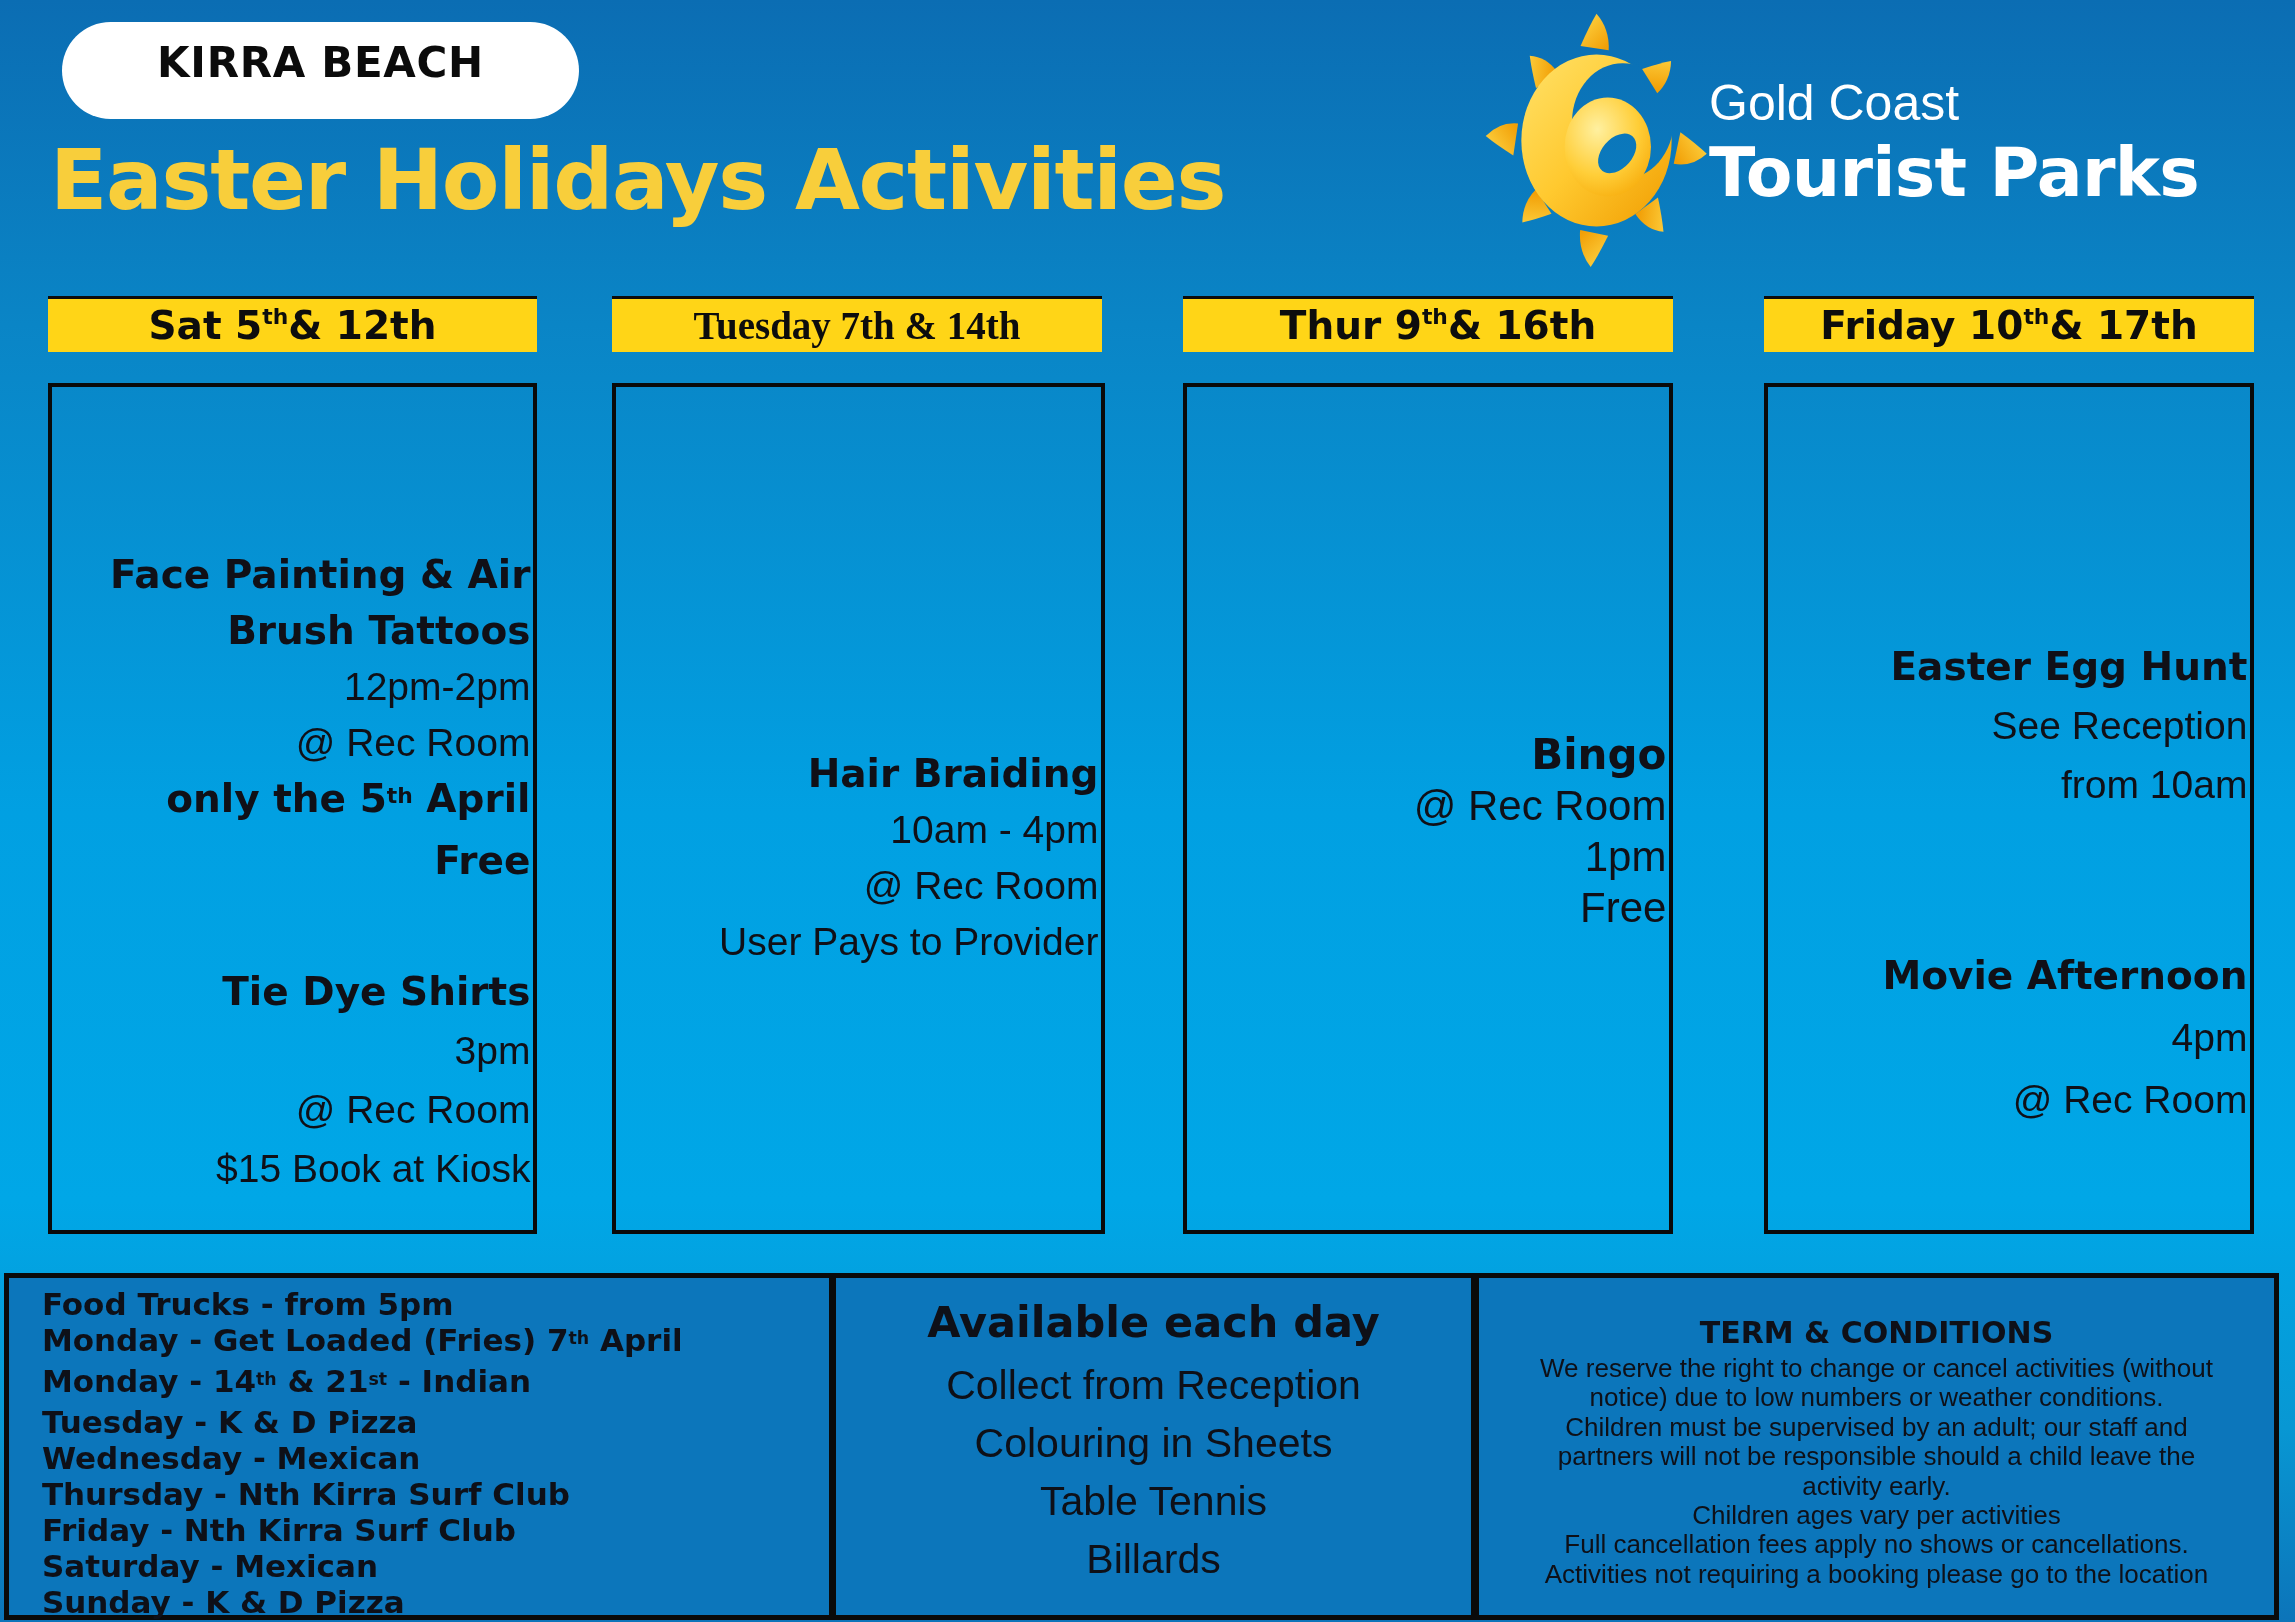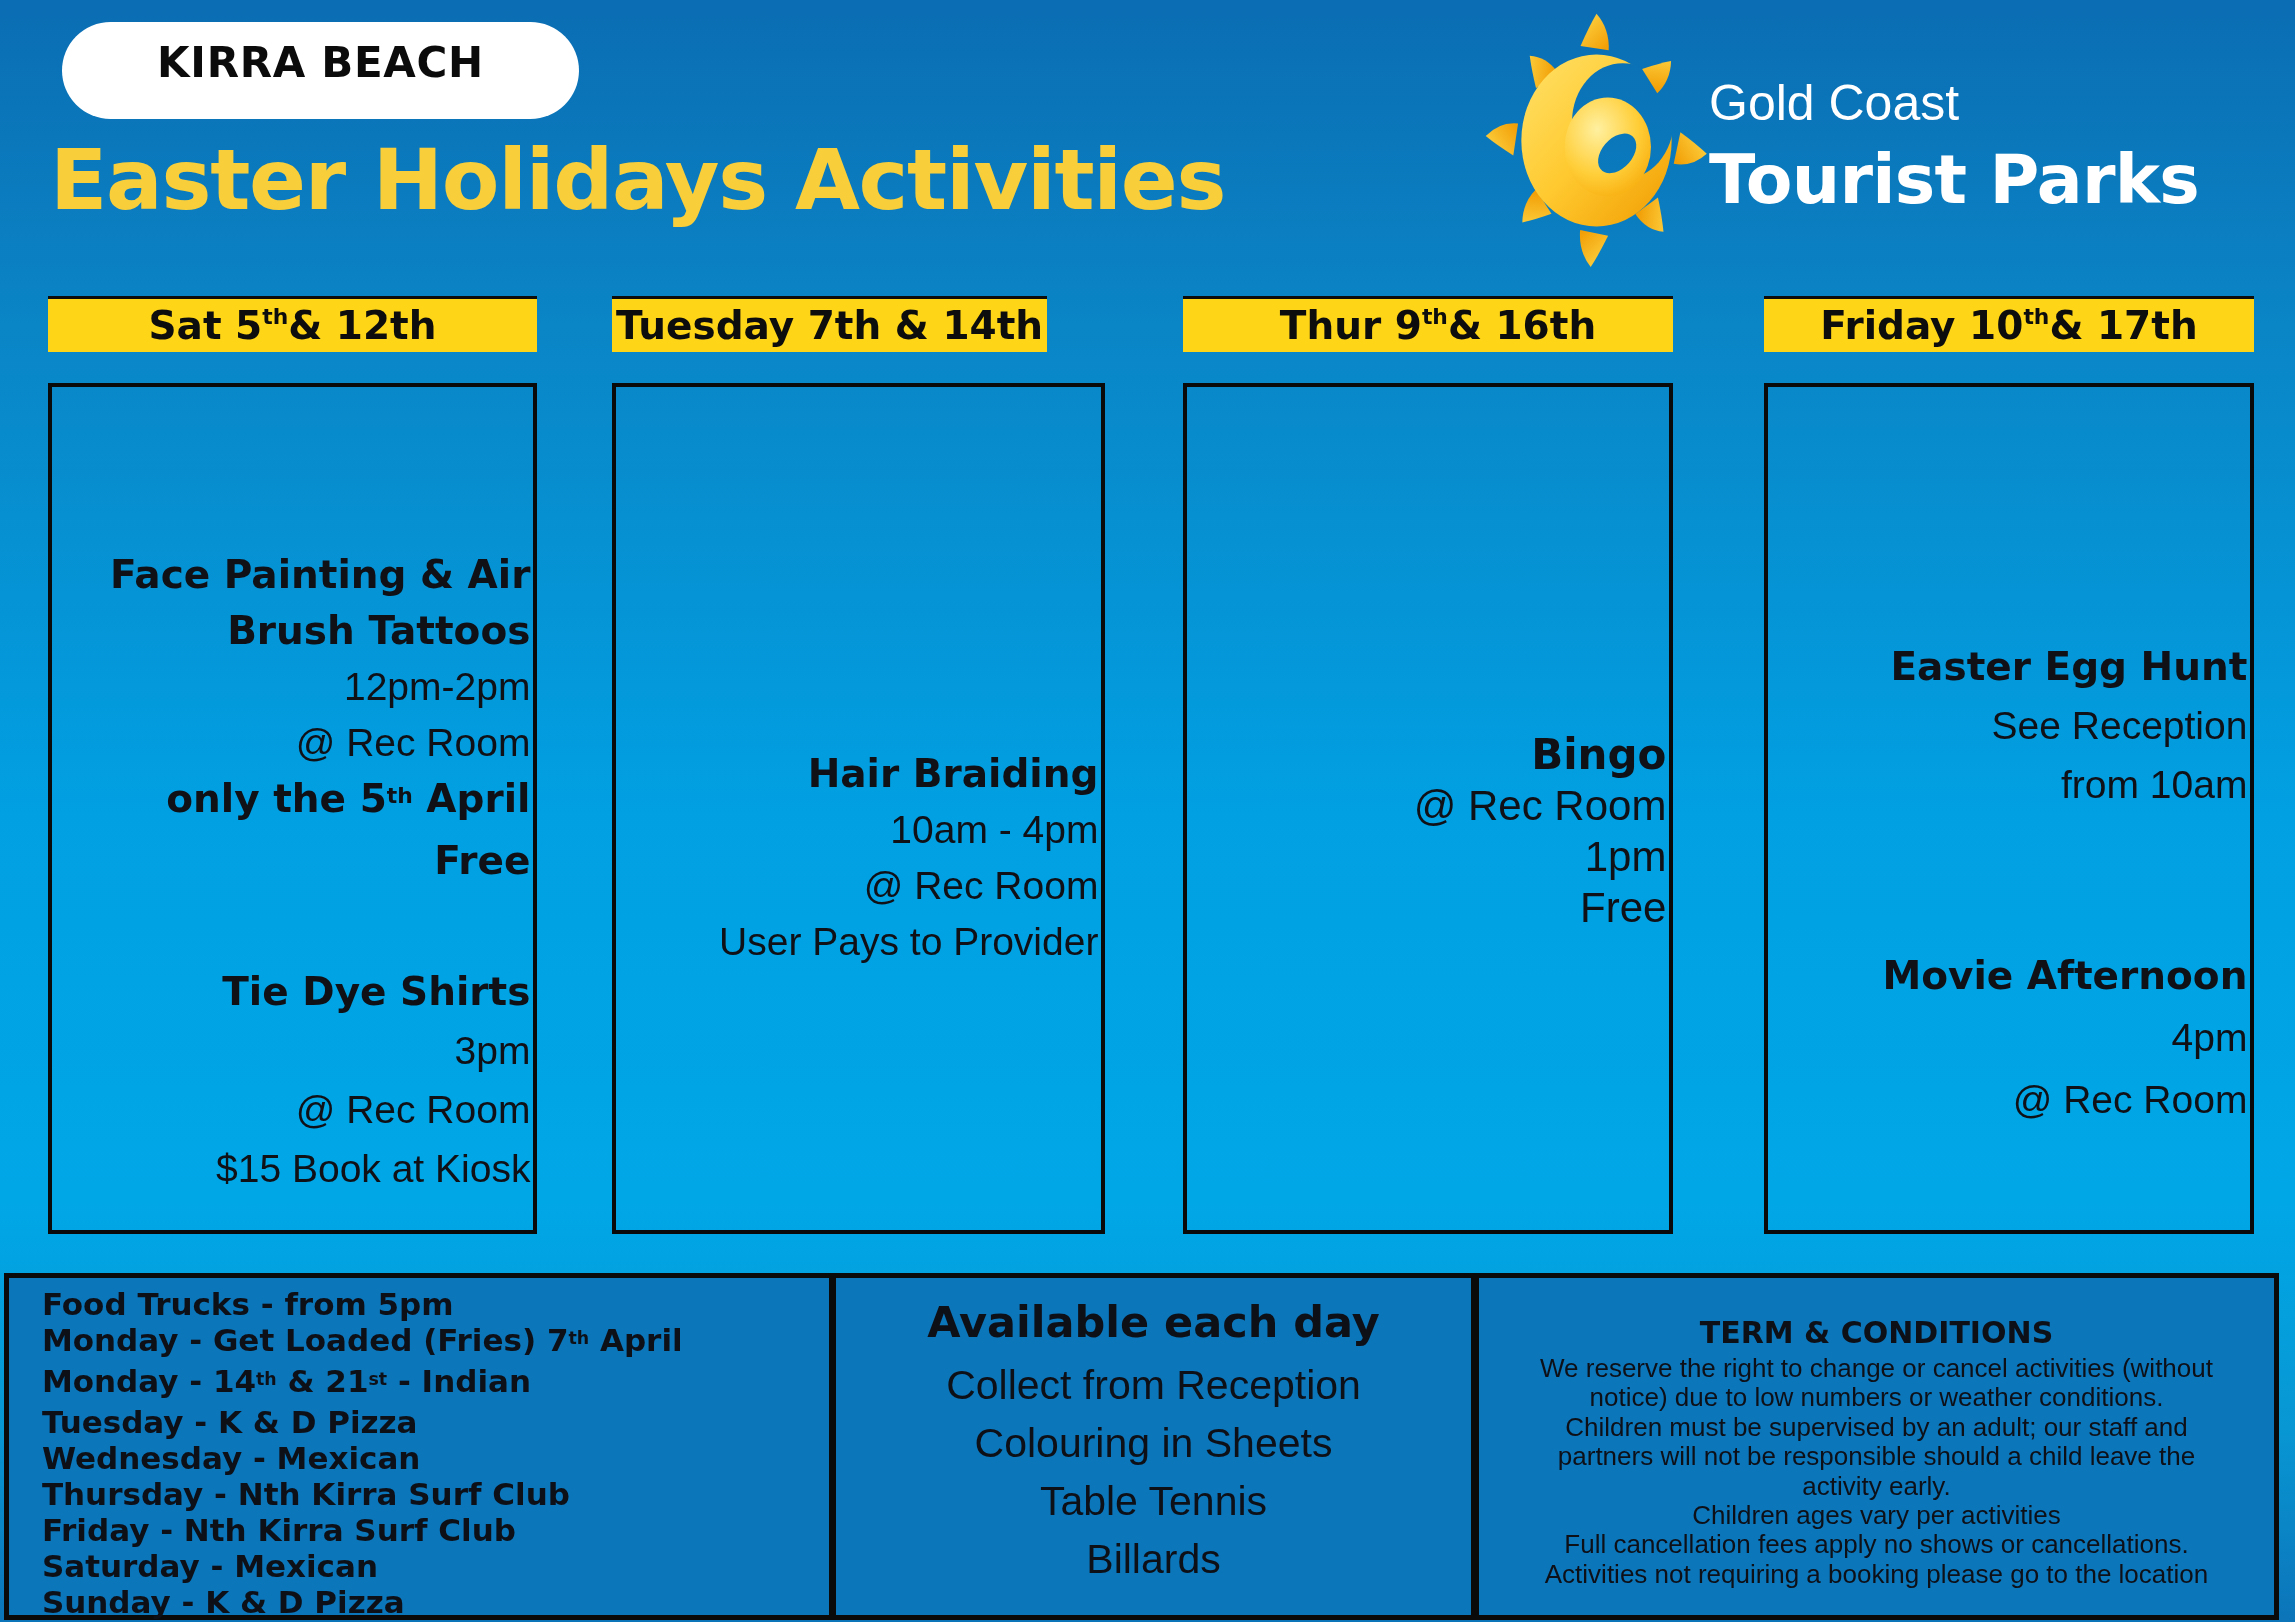--- a/index.html
+++ b/index.html
@@ -23,31 +23,31 @@
   }
   .poster-title{
     position:absolute;left:50px;top:131px;
     font-family:"DejaVu Sans",sans-serif;font-weight:700;
     font-size:84px;letter-spacing:-1.3px;color:#F8CE3B;white-space:nowrap;
   }
   
   .logo-sun{position:absolute;left:1480px;top:2.6px;width:233px;height:275px;}
   .logo-text{position:absolute;left:1709px;top:76px;color:#ffffff;}
   .logo-line1{font-size:50px;font-weight:400;line-height:54px;}
-  .logo-line2{font-family:"DejaVu Sans",sans-serif;font-weight:700;font-size:68px;line-height:71px;letter-spacing:-0.7px;margin-top:14px;}
+  .logo-line2{font-family:"DejaVu Sans",sans-serif;font-weight:700;font-size:68px;line-height:71px;letter-spacing:-0.7px;margin-top:7px;}
   
   .day-header{
     position:absolute;top:296px;height:56px;background:#FFD517;
     border-top:3.3px solid #0c0c0c;box-sizing:border-box;
     display:flex;align-items:center;justify-content:center;
     font-family:"DejaVu Sans",sans-serif;font-weight:700;font-size:39px;color:#0d0d0d;
     white-space:nowrap;
   }
   #hdr0{left:48px;width:489px;}
-  #hdr1{left:612px;width:435px;}
+  #hdr1{left:612px;width:490px;font-family:Liberation Serif, serif;}
   #hdr2{left:1183px;width:490px;padding-left:20px;}
   #hdr3{left:1764px;width:490px;}
   
   .day-box{position:absolute;top:383px;height:851px;border:4.6px solid #0a0a0a;box-sizing:border-box;background:transparent;}
   #box0{left:48px;width:489px;}
   #box1{left:612px;width:493px;}
   #box2{left:1183px;width:490px;}
   #box3{left:1764px;width:490px;padding-left:20px;}
   .sec{position:absolute;left:2.6px;right:2.6px;text-align:center;font-size:39px;line-height:56px;color:#101017;}
   .line{white-space:nowrap;text-align:right;}

